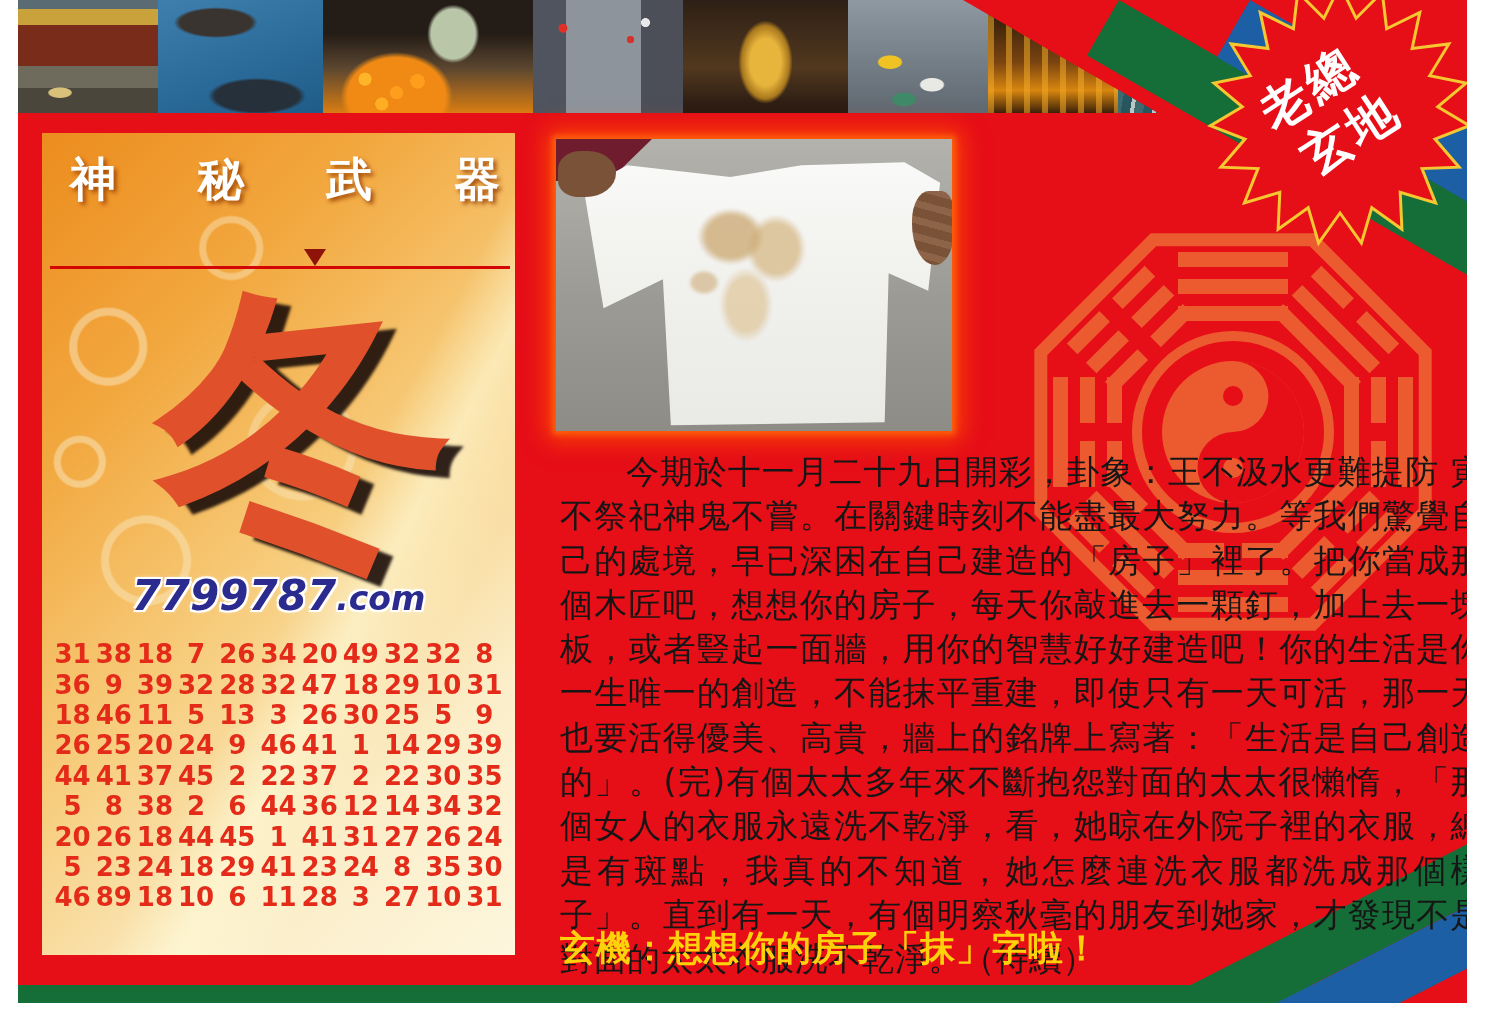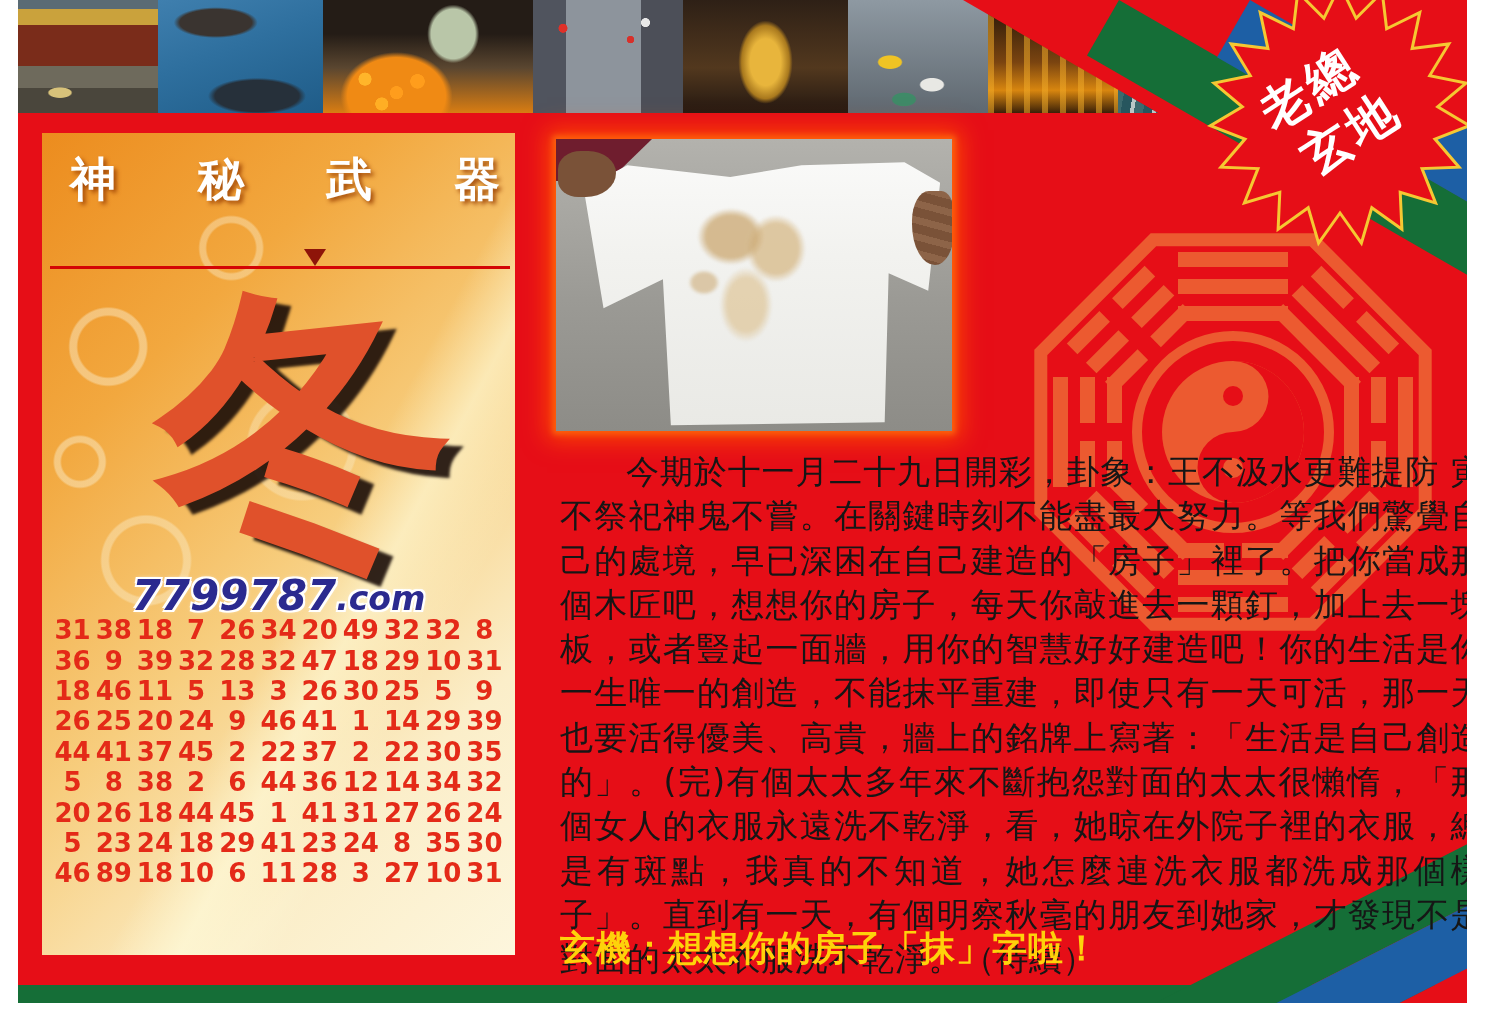--- a/index.html
+++ b/index.html
@@ -81,21 +81,21 @@
   #card-rule{position:absolute;left:8px;top:133px;width:460px;height:3px;background:#d40505;}
   #card-triangle{position:absolute;left:262px;top:116px;width:0;height:0;
     border-left:11px solid transparent;border-right:11px solid transparent;border-top:17px solid #8e1409;}
   #season-char{position:absolute;left:70px;top:145px;width:380px;text-align:center;
     font-family:"DejaVu Serif","Liberation Serif",serif;font-size:300px;line-height:300px;font-weight:bold;
     color:#e0512b;transform:rotate(-6deg);text-shadow:13px 9px 3px rgba(25,12,8,.9);}
   #site{position:absolute;left:0;top:438px;width:473px;text-align:center;font-style:italic;font-weight:bold;
     color:#2b2a8f;text-shadow:0 0 5px #ffffff,2px 2px 0 #ffffff,-2px -2px 0 #ffffff,2px -2px 0 #ffffff,-2px 2px 0 #ffffff;}
   #site .main{font-size:42px;}
   #site .suffix{font-size:33px;}
-  #number-grid{position:absolute;left:10px;top:482px;width:453px;display:grid;
+  #number-grid{position:absolute;left:10px;top:506px;width:453px;display:grid;
     grid-template-columns:repeat(11,1fr);grid-auto-rows:30.4px;}
   #number-grid .num{display:flex;align-items:center;justify-content:center;
     font-size:26px;font-weight:bold;color:#e42a18;}
 
   
   #photo{left:538px;top:139px;width:396px;height:292px;background:linear-gradient(180deg,#b3b2ad 0%,#9b9a95 55%,#8d8c87 100%);
     box-shadow:0 0 22px 9px rgba(255,80,0,.85),0 0 6px 3px rgba(255,140,30,.9);overflow:hidden;}
   #shirt{position:absolute;left:0;top:0;width:100%;height:100%;background:
     linear-gradient(180deg,#fbfbfa 0%,#f2f2ef 40%,#e9e9e5 100%);
     clip-path:polygon(7% 17%,18% 9%,44% 13%,62% 9%,88% 8%,97% 15%,94% 52%,84% 46%,83% 97%,29% 98%,27% 48%,12% 58%);}

